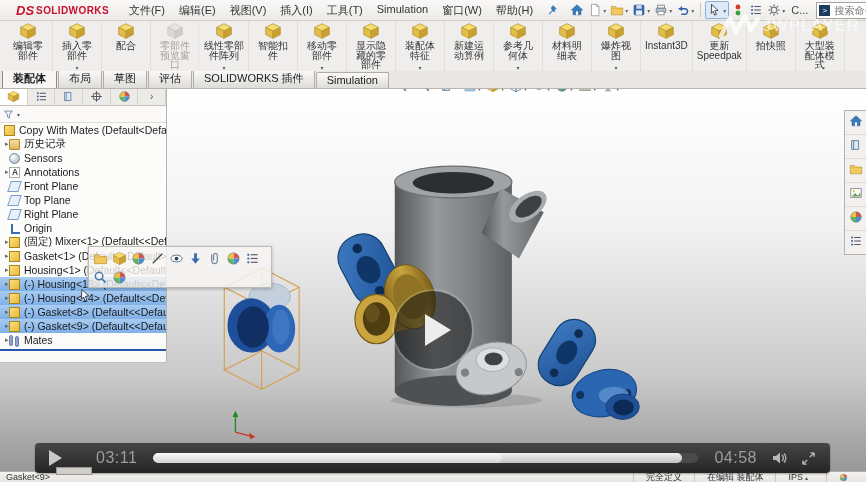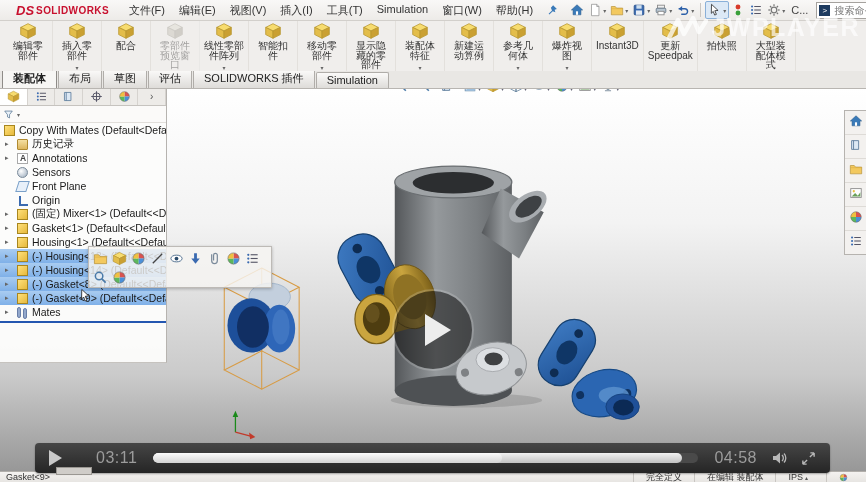--- a/index.html
+++ b/index.html
@@ -72,21 +72,21 @@
     background:rgba(252,252,251,.96);border-right:1px solid #b6b3af;
     border-bottom:1px solid #c6c3bf;z-index:20;overflow:hidden}
   .tree-tabs{height:17px;display:flex;border-bottom:1px solid #c6c3bf;background:#edebe8}
   .ttab{flex:1;display:flex;align-items:center;justify-content:center;
     border-right:1px solid #d6d3cf;font-size:10px;color:#555}
   .ttab.active{background:#fff}
   .tree-filter{height:16px;display:flex;align-items:center;padding-left:3px;
     border-bottom:1px solid #e1deda;background:#fbfaf9;gap:2px}
   .tree-rows{}
   .tree-root-row,.trow{height:14px;display:flex;align-items:center;font-size:10.5px;
-    color:#1a1a1a;white-space:nowrap;overflow:hidden;position:relative;padding-left:17px}
+    color:#1a1a1a;white-space:nowrap;overflow:hidden;position:relative;padding-left:9px}
   .tree-root-row{padding-left:4px}
   .tarrow{position:absolute;left:5px;font-size:7px;color:#666;visibility:hidden}
   .tarrow.show{visibility:visible}
   .trow.sel{background:linear-gradient(#a9ccf1,#7fb0e8)}
   .tlabel{overflow:hidden;text-overflow:clip}
   .tic{width:11px;height:11px;margin-right:4px;flex:none;position:relative;box-sizing:border-box}
   .ic-part{background:linear-gradient(135deg,#ffe07a,#e6b93c);border:1px solid #a8861e}
   .ic-folder{background:linear-gradient(#f5e0a2,#ddb65e);border:1px solid #b08a30;border-radius:1px}
   .ic-sensor{border-radius:50%;background:radial-gradient(circle at 35% 35%,#fff,#9aaabb);border:1px solid #7a8a9a}
   .ic-annot{background:#fff;border:1px solid #aaa}
@@ -138,21 +138,21 @@
   .statusbar{position:absolute;left:0;right:0;bottom:0;height:10px;display:flex;align-items:center;
     font-size:9px;color:#333;background:linear-gradient(#f4f2f0,#e7e5e2);
     border-top:1px solid #b1aeaa;padding:0 6px;z-index:34}
   .sb-right{margin-left:auto;display:flex;height:100%}
   .sb-field{padding:0 12px;border-left:1px solid #c9c6c2;height:100%;display:flex;align-items:center;white-space:nowrap}
   .sb-caret{font-size:6px;color:#555;margin:0 6px 0 2px}
 
   
   .watermark{position:absolute;top:13px;right:6px;display:flex;align-items:center;gap:3px;
     z-index:50;pointer-events:none}
-  .wm-text{font-size:25px;color:rgba(255,255,255,.66);letter-spacing:1.5px;font-weight:bold}
+  .wm-text{font-size:16px;color:rgba(255,255,255,.66);letter-spacing:1.5px;font-weight:normal}
 </style>
 </head>
 <body>
 
 <svg width="0" height="0" style="position:absolute" aria-hidden="true">
 <defs>
 <symbol id="s-mag" viewBox="0 0 16 16">
         <circle cx="6.5" cy="6.5" r="4" fill="none" stroke="#4a7aa8" stroke-width="1.6"></circle>
         <line x1="9.5" y1="9.5" x2="13.5" y2="13.5" stroke="#4a7aa8" stroke-width="1.8"></line>
       </symbol>
@@ -477,20 +477,28 @@
 
       <div class="rbtn hc">
         <span class="ric"><svg width="18" height="18">
             <use href="#s-cube"></use>
           </svg></span>
         <span class="rlabel">参考几
 何体</span>
         <span class="rcaret">▾</span>
       </div>
 
+      <div class="rbtn">
+        <span class="ric"><svg width="18" height="18">
+            <use href="#s-cube"></use>
+          </svg></span>
+        <span class="rlabel">材料明
+细表</span>
+        <span class="rcaret">▾</span>
+      </div>
 
       <div class="rbtn hc">
         <span class="ric"><svg width="18" height="18">
             <use href="#s-cube"></use>
           </svg></span>
         <span class="rlabel">爆炸视
 图</span>
         <span class="rcaret">▾</span>
       </div>
 
@@ -796,38 +804,48 @@
     </div>
     <div class="tree-rows">
 
         <div class="trow">
           <span class="tarrow show">▸</span>
           <span class="tic ic-folder"></span>
           <span class="tlabel">历史记录</span>
         </div>
 
         <div class="trow">
+
+          <span class="tic ic-sensor"></span>
+          <span class="tlabel">Sensors</span>
+        </div>
+
+        <div class="trow">
           <span class="tarrow show">▸</span>
           <span class="tic ic-annot"></span>
           <span class="tlabel">Annotations</span>
         </div>
 
         <div class="trow">
 
-          <span class="tic ic-sensor"></span>
-          <span class="tlabel">Sensors</span>
-        </div>
-
-        <div class="trow">
-
           <span class="tic ic-plane"></span>
           <span class="tlabel">Front Plane</span>
         </div>
 
-
+        <div class="trow">
+
+          <span class="tic ic-plane"></span>
+          <span class="tlabel">Top Plane</span>
+        </div>
+
+        <div class="trow">
+
+          <span class="tic ic-plane"></span>
+          <span class="tlabel">Right Plane</span>
+        </div>
 
         <div class="trow">
 
           <span class="tic ic-origin"></span>
           <span class="tlabel">Origin</span>
         </div>
 
         <div class="trow">
           <span class="tarrow show">▸</span>
           <span class="tic ic-part"></span>

